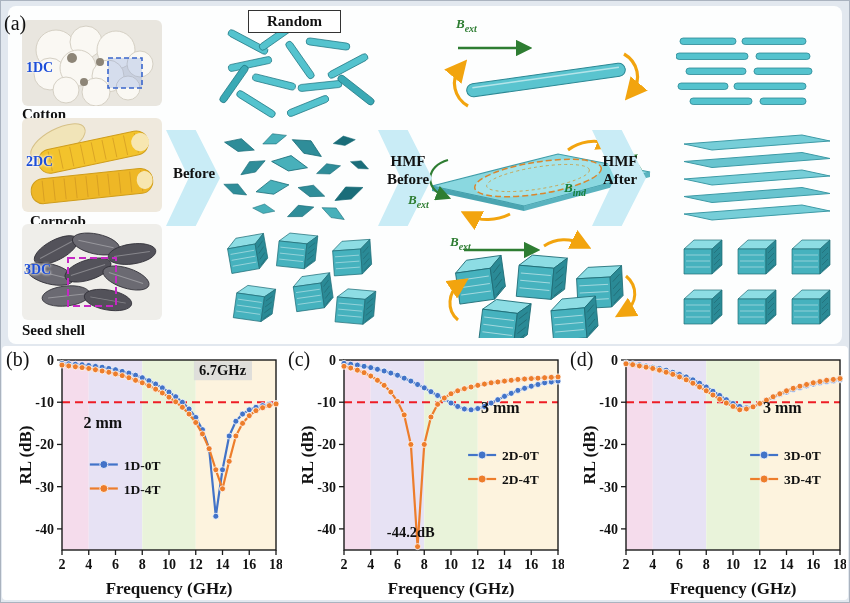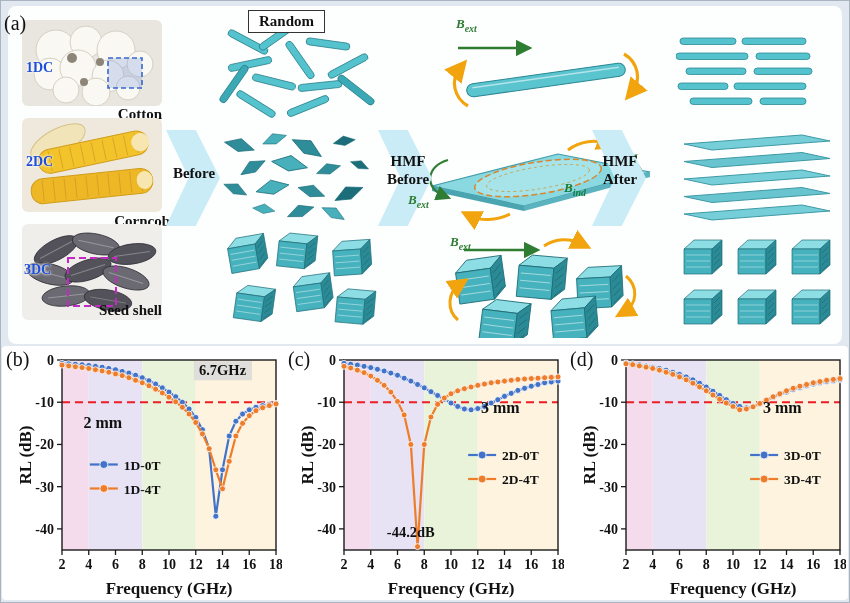--- a/index.html
+++ b/index.html
@@ -1,21 +1,21 @@
 <!DOCTYPE html>
 <html><head>
 <meta charset="utf-8">
 <style>
   html,body{margin:0;padding:0}
   body{width:850px;height:603px;position:relative;background:#e2e8ef;font-family:"Liberation Serif",serif;overflow:hidden}
   .frame{position:absolute;inset:0;border:1px solid #aab3bf;pointer-events:none;z-index:50}
   #panelA{position:absolute;left:8px;top:6px;width:834px;height:338px;background:#fdfefe;border-radius:8px}
   .figlab{position:absolute;font:400 20px "Liberation Serif",serif;color:#111;z-index:10}
-  .hdr{position:absolute;border:1.3px solid #333;background:#fff;padding:0 10px;font:700 15px "Liberation Serif",serif;line-height:21px;color:#111;z-index:6}
-  .cap{position:absolute;font:700 15px "Liberation Serif",serif;color:#111;text-align:right;width:140px}
+  .hdr{position:absolute;border:1.3px solid #333;background:#fff;padding:0 18px;font:700 15px "Liberation Serif",serif;line-height:21px;color:#111;z-index:6}
+  .cap{position:absolute;font:700 15px "Liberation Serif",serif;color:#111;text-align:left;width:140px}
   .idlab{position:absolute;font:700 14px "Liberation Serif",serif;color:#1d4ed8;text-shadow:0 0 3px #fff,0 0 3px #fff;z-index:4}
   .step{position:absolute;font:700 15px "Liberation Serif",serif;color:#111;text-align:center;white-space:pre-line;z-index:5;line-height:1.2}
   .chev{position:absolute;width:54px;height:96px;background:#c9ecf6;clip-path:polygon(0 0,55% 0,100% 50%,55% 100%,0 100%,42% 50%);z-index:1}
   .bfield{position:absolute;font:italic 700 13px "Liberation Serif",serif;z-index:6}
   .bfield sub{font-size:10px;font-style:italic}
   .green{color:#2e7d32}.gold{color:#15803d}
   .abs{position:absolute}
   .charts-bg{position:absolute;left:2px;top:346px;width:846px;height:254px;background:#ffffff;border-radius:4px}
   .chart-wrap{position:absolute;top:348px;width:282px;height:254px}
   .chart-letter{position:absolute;left:0;top:0;font:400 20px "Liberation Serif",serif;color:#111}
@@ -124,21 +124,21 @@
       <use href="#seed" transform="translate(74,20) rotate(12)" color="#6b6a72"></use>
       <use href="#seed" transform="translate(110,30) rotate(-8)" color="#53525a"></use>
       <use href="#seed" transform="translate(28,50) rotate(14)" color="#6b6a72"></use>
       <use href="#seed" transform="translate(66,46) rotate(-18)" color="#53525a"></use>
       <use href="#seed" transform="translate(104,54) rotate(18)" color="#6b6a72"></use>
       <use href="#seed" transform="translate(44,72) rotate(-6)" color="#6b6a72"></use>
       <use href="#seed" transform="translate(86,76) rotate(10)" color="#53525a"></use>
     </g>
     <rect x="46" y="34" width="48" height="48" fill="none" stroke="#c428c4" stroke-width="2" stroke-dasharray="7 4"></rect>
   </svg>
-  <div class="cap" style="left:14px;top:296px">Seed shell</div>
+  <div class="cap" style="left:14px;top:316px">Seed shell</div>
 
   <svg class="abs" style="left:208px;top:20px" width="162" height="92">
     <g color="#54c3ce">
       <use href="#rod" transform="translate(32,16) rotate(28)"></use>
         <use href="#rod" transform="translate(62,10) rotate(-35)"></use>
       <use href="#rod" transform="translate(112,18) rotate(8)"></use>
         <use href="#rod" transform="translate(34,38) rotate(-12)"></use>
       <use href="#rod" transform="translate(84,34) rotate(55)"></use>
         <use href="#rod" transform="translate(132,40) rotate(-28)"></use>
       <use href="#rod" transform="translate(58,56) rotate(14)"></use>

